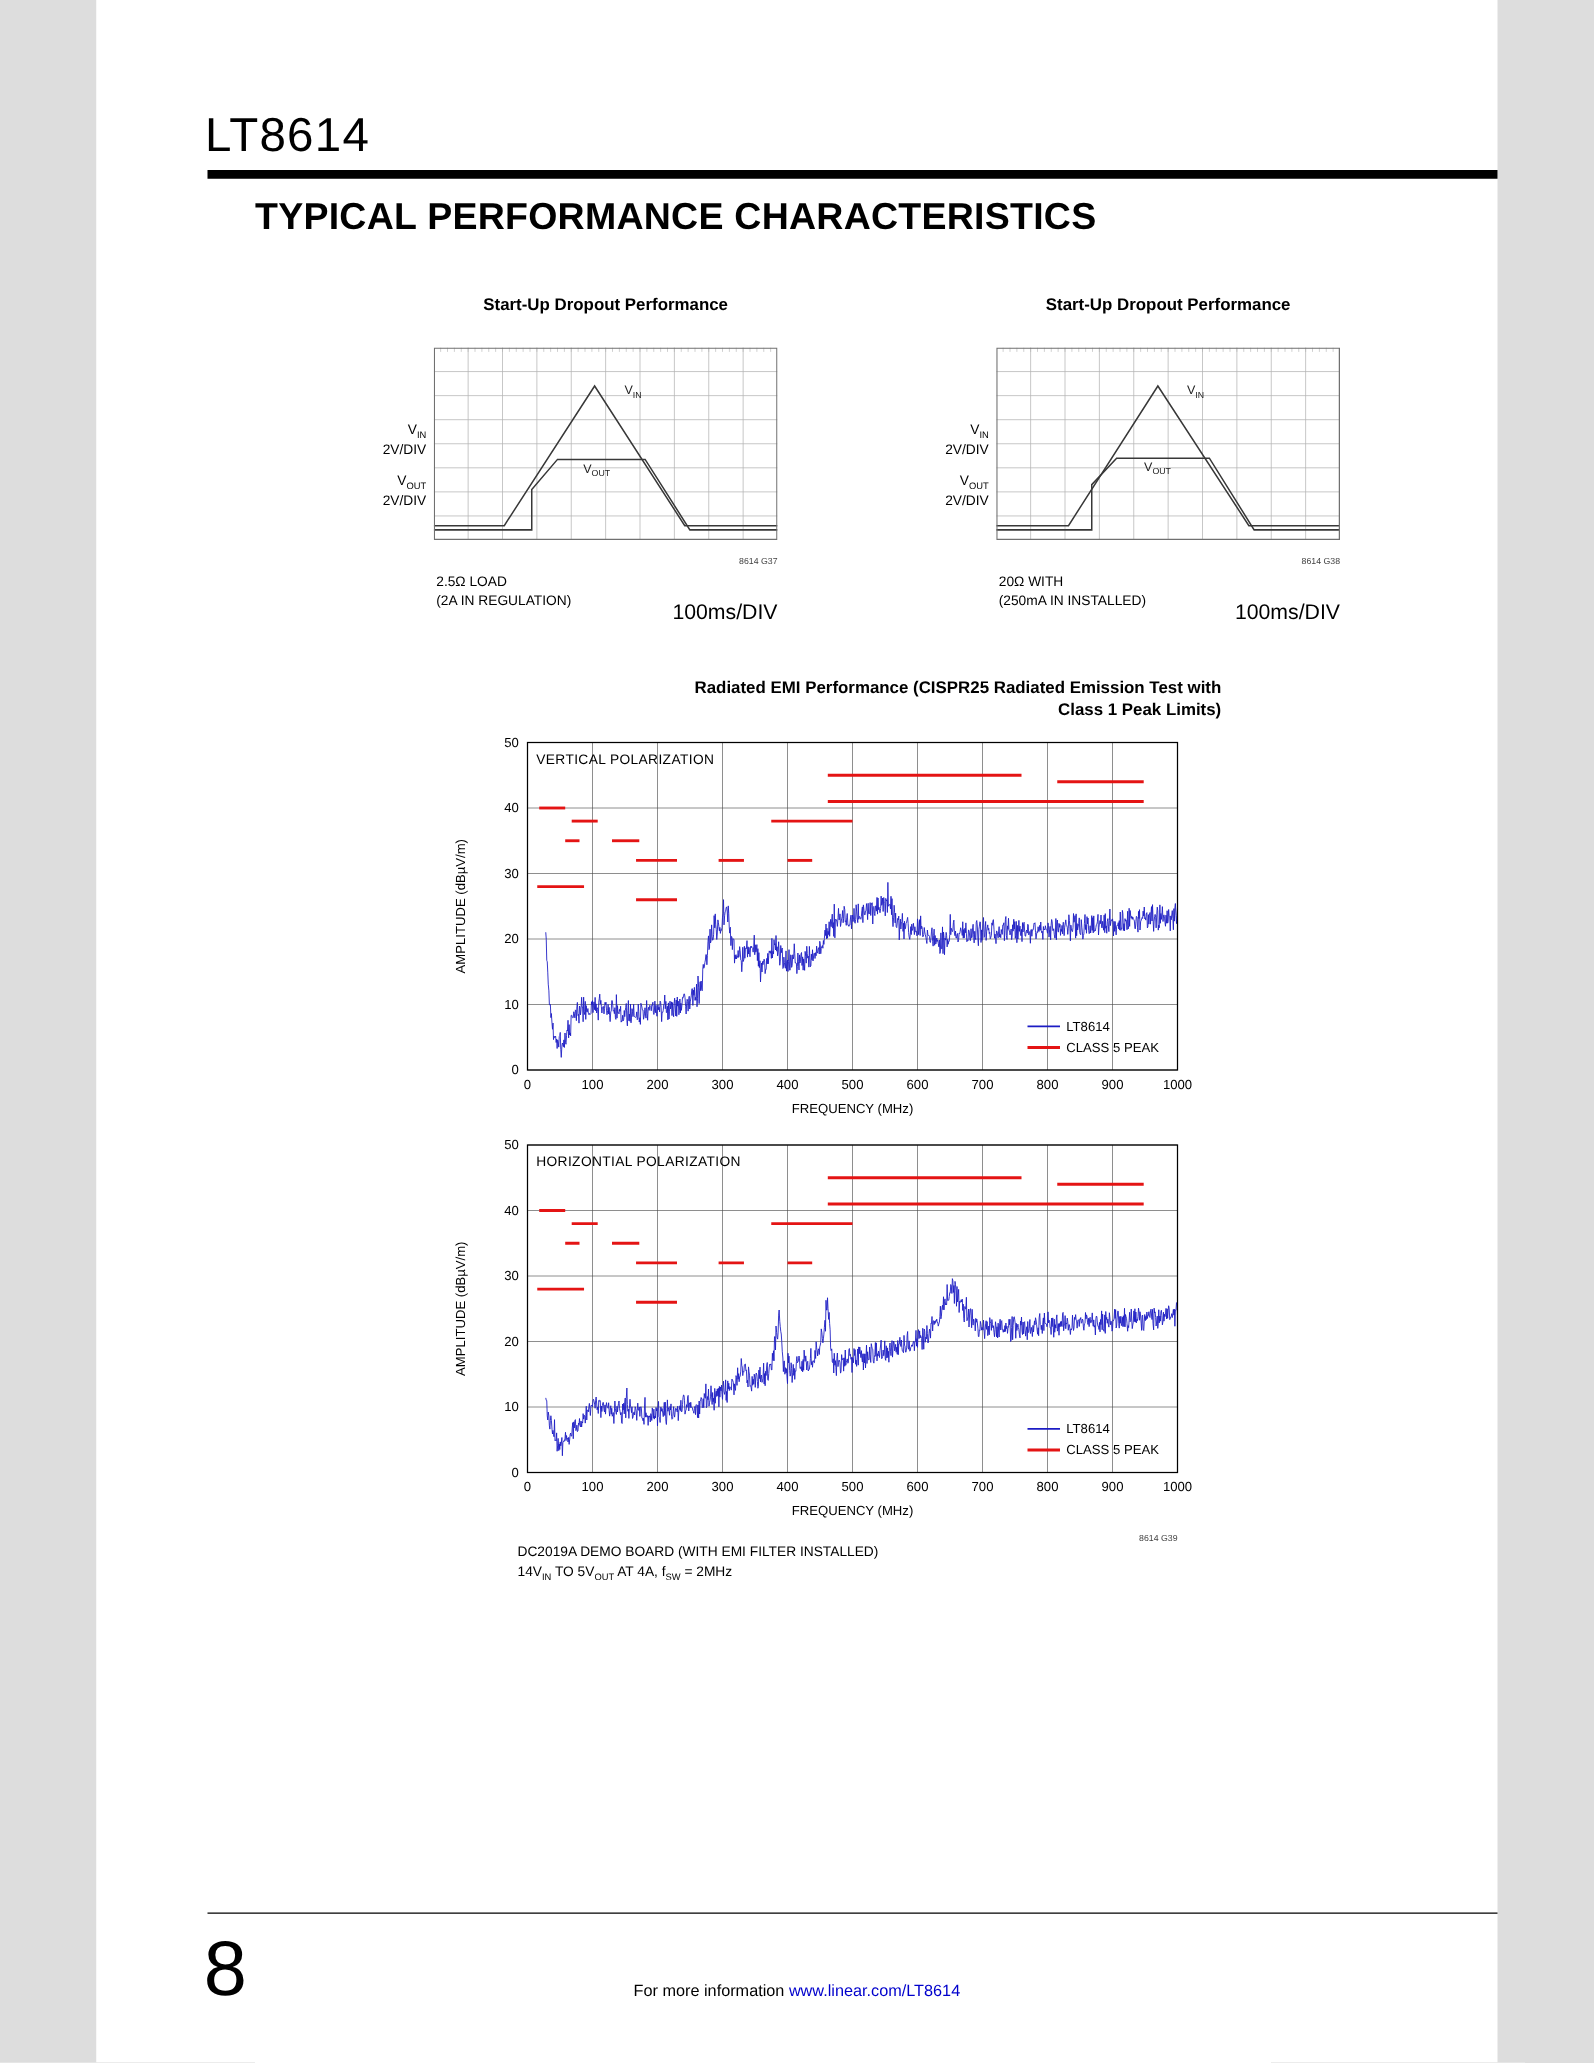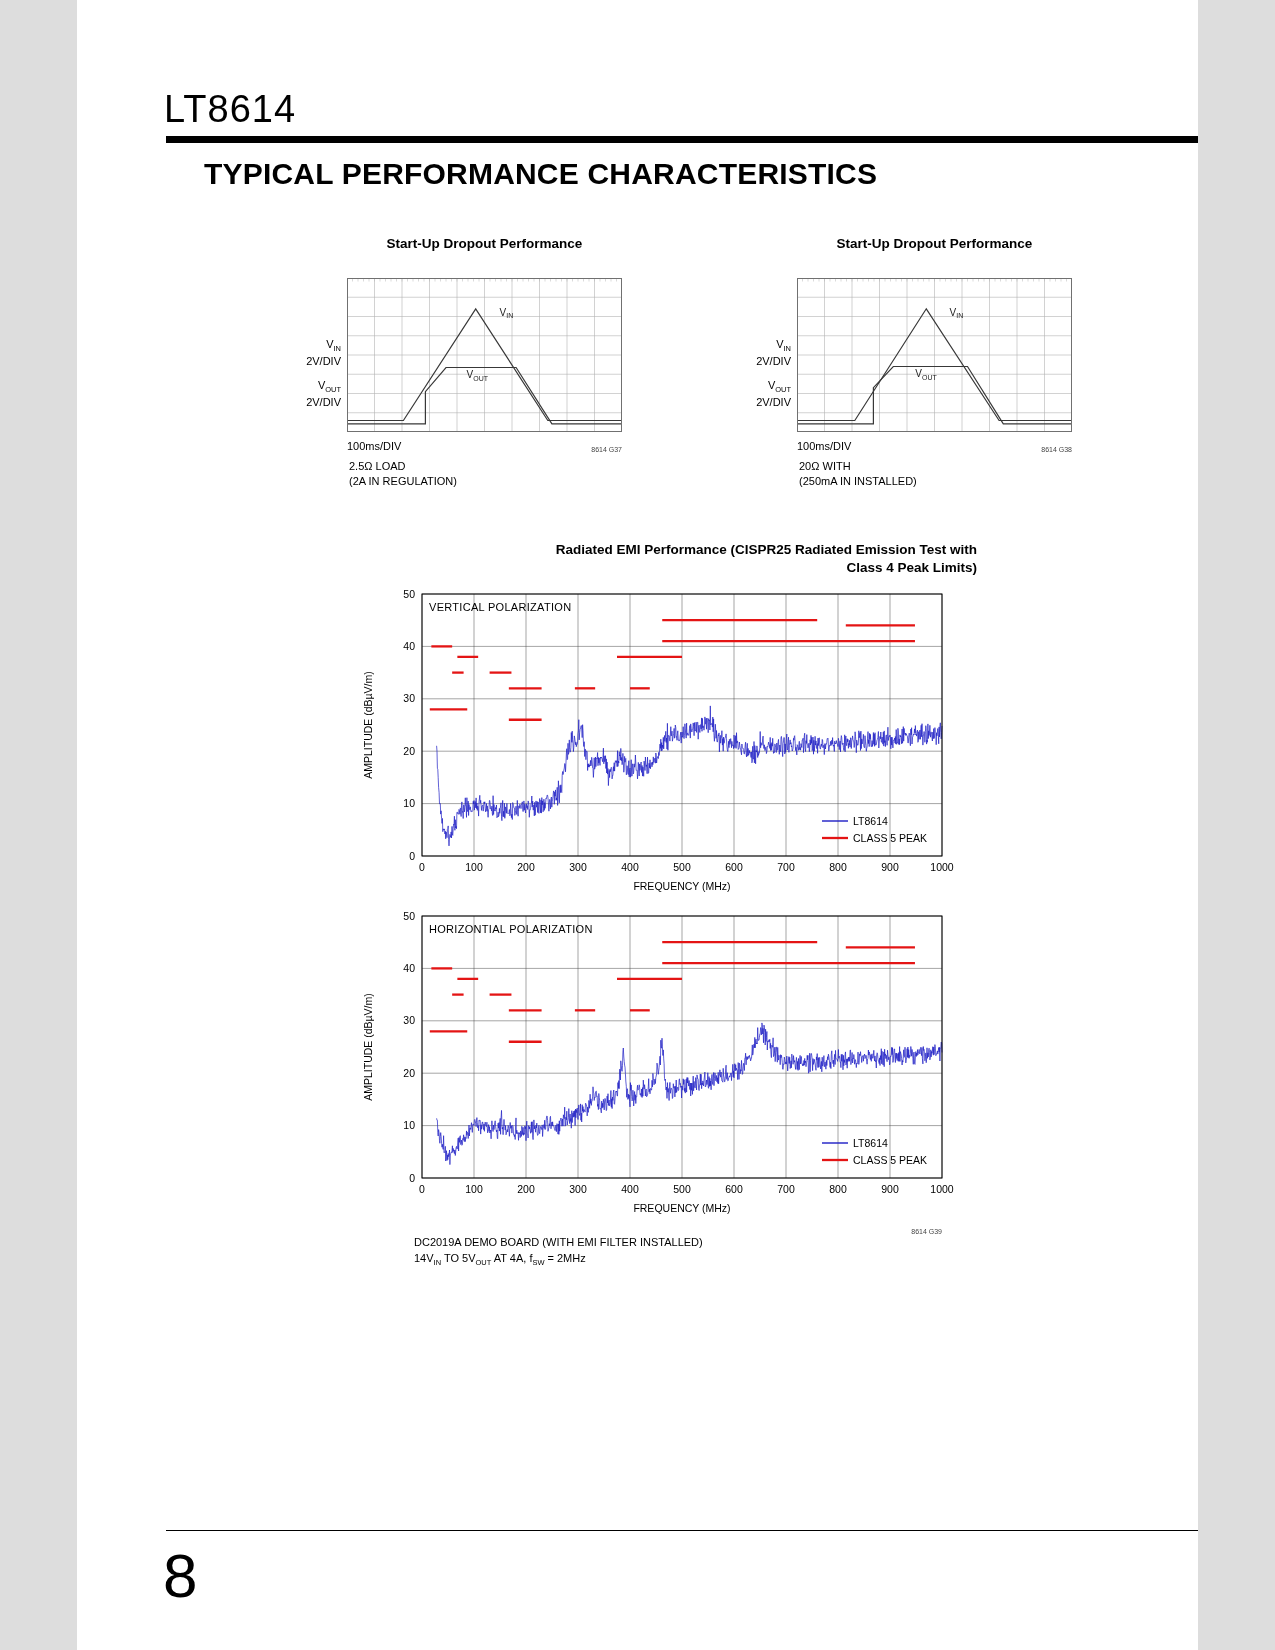--- a/index.html
+++ b/index.html
@@ -5,21 +5,21 @@
   html,body{margin:0;padding:0;background:#ddd;}
   .page{position:relative;width:1121px;height:1650px;margin:0 auto;background:#ffffff;
         font-family:"Liberation Sans",sans-serif;color:#000;overflow:hidden;}
   .abs{position:absolute;}
   sub{font-size:0.68em;}
   .part-number{left:87px;top:88px;font-size:38px;letter-spacing:1px;}
   .header-bar{left:89px;top:136px;width:1097px;height:7px;background:#000;}
   .section-title{left:87px;top:157px;font-size:30px;font-weight:800;letter-spacing:0.2px;margin-left:40px;}
   .scope-title{font-size:13.5px;font-weight:bold;text-align:center;}
   .scope-ylab{width:80px;text-align:right;font-size:11px;line-height:13px;}
-  .scope-xlab{font-size:11px;text-align:left;}
+  .scope-xlab{font-size:17px;text-align:right;margin-top:40px;}
   .graph-id{font-size:7px;color:#444;}
   .scope-cap{font-size:11px;line-height:15px;}
   .emi-title{font-size:13.5px;font-weight:bold;line-height:18px;text-align:right;}
   .emi-cap{font-size:11px;line-height:16px;margin-top:16px;}
   .doc-code{left:1066px;top:1472px;width:120px;text-align:right;font-size:12px;}
   .footer-rule{left:89px;top:1530px;width:1097px;height:1px;background:#000;}
   .page-num{left:86px;top:1540px;font-size:62px;font-weight:400;}
   .footer-info{left:0;top:1585px;width:100%;text-align:center;font-size:13px;}
   .footer-info .link{color:#0000cc;text-decoration:none;}
   svg text{font-family:"Liberation Sans",sans-serif;}
@@ -212,21 +212,21 @@
   </div>
   <div class="abs scope-xlab" style="left:720px;top:440px;width:275px;">100ms/DIV</div>
   <div class="abs graph-id" style="left:895px;top:446px;width:100px;text-align:right;">8614 G38</div>
   <div class="abs scope-cap" style="left:722px;top:459px;">
     <div>20Ω WITH</div>
     <div>(250mA IN INSTALLED)</div>
   </div>
 
   <div class="abs emi-title" style="left:340px;top:541px;width:560px;">
     <div>Radiated EMI Performance (CISPR25 Radiated Emission Test with</div>
-    <div>Class 4 Peak Limits)</div>
+    <div>Class 1 Peak Limits)</div>
   </div>
 
   <div class="abs" id="chart-0" style="left:280px;top:588px;"><svg width="600" height="312" viewBox="0 0 600 312">
         <g>
           <line x1="65" y1="6" x2="65" y2="268" stroke="#4a4a4a" stroke-width="0.5"></line>
           <line x1="117" y1="6" x2="117" y2="268" stroke="#4a4a4a" stroke-width="0.5"></line>
           <line x1="169" y1="6" x2="169" y2="268" stroke="#4a4a4a" stroke-width="0.5"></line>
           <line x1="221" y1="6" x2="221" y2="268" stroke="#4a4a4a" stroke-width="0.5"></line>
           <line x1="273" y1="6" x2="273" y2="268" stroke="#4a4a4a" stroke-width="0.5"></line>
           <line x1="325" y1="6" x2="325" y2="268" stroke="#4a4a4a" stroke-width="0.5"></line>
@@ -357,14 +357,17 @@
 
   <div class="abs emi-cap" style="left:337px;top:1218px;">
     <div>DC2019A DEMO BOARD (WITH EMI FILTER INSTALLED)</div>
     <div><span>14V</span><sub>IN</sub><span> TO 5V</span><sub>OUT</sub><span> AT 4A, f</span><sub>SW</sub><span> = 2MHz</span></div>
   </div>
   <div class="abs graph-id" style="left:740px;top:1228px;width:125px;text-align:right;">8614 G39</div>
 
   <div class="abs doc-code">8614fd</div>
   <div class="abs footer-rule"></div>
   <div class="abs page-num">8</div>
+  <div class="abs footer-info">
+    <span>For more information </span><a href="#" class="link">www.linear.com/LT8614</a>
+  </div>
 
 </div>
 
 </body></html>

